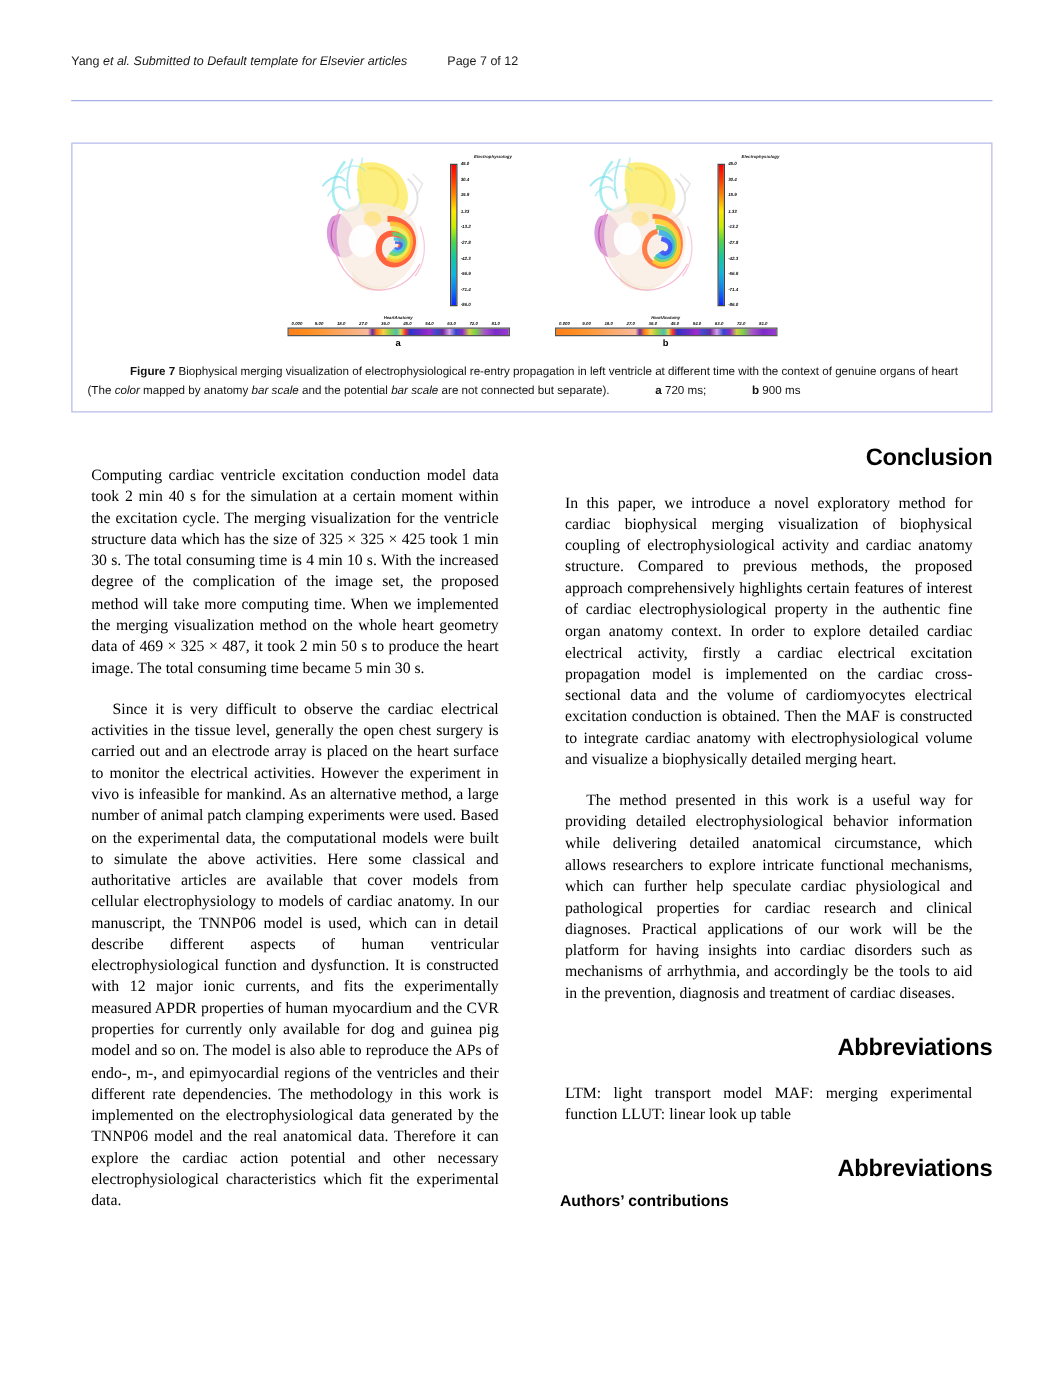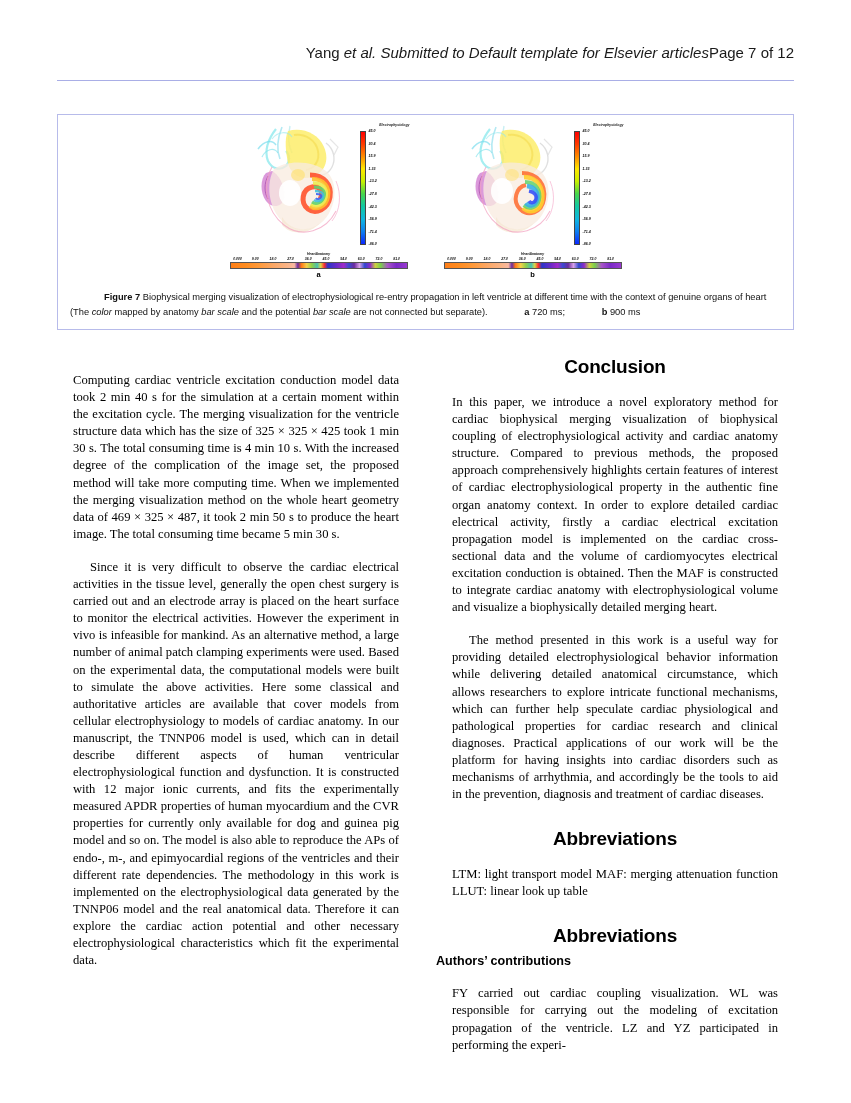--- a/index.html
+++ b/index.html
@@ -24,25 +24,26 @@
     background: #fff;
   }
 
   
   .runhead {
     position: absolute;
     left: 57px;
     top: 44px;
     width: 737px;
     display: flex;
-    justify-content: flex-end;
+    justify-content: flex-start;
     align-items: baseline;
     font-family: "Liberation Sans", sans-serif;
-    font-size: 15px;
+    font-size: 10px;
     color: #1a1a1a;
+    gap: 32px;
   }
   .runhead-left { white-space: nowrap; }
   .runhead-left .nm { font-style: normal; }
   .runhead-left .it { font-style: italic; }
   .runhead-right { white-space: nowrap; }
 
   .head-rule {
     position: absolute;
     left: 57px;
     top: 80px;
@@ -250,29 +251,29 @@
   }
   .col p.indent { text-indent: 17px; }
 
   h2.sec {
     font-family: "Liberation Sans", sans-serif;
     font-weight: bold;
     font-size: 19px;
     line-height: 22px;
     margin: 0 0 6px 0;
     letter-spacing: -0.2px;
-    text-align: center;
+    text-align: right;
   }
   h2.sec.spaced { margin-top: 25px; }
   h3.subsec {
     font-family: "Liberation Sans", sans-serif;
     font-weight: bold;
     font-size: 12.6px;
     line-height: 16px;
-    margin: 6px 0 3px 0;
+    margin: 6px 0 3px 12px;
     text-align: left;
   }
 </style>
 </head>
 <body>
 
 <div class="page">
 
   <div class="runhead">
     <div class="runhead-left"><span class="nm">Yang </span><span class="it">et al. Submitted to Default template for Elsevier articles</span></div>
@@ -438,19 +439,18 @@
   <div class="col col-left">
     <p>Computing cardiac ventricle excitation conduction model data took 2 min 40 s for the simulation at a certain moment within the excitation cycle. The merging visualization for the ventricle structure data which has the size of 325 ×  325 ×  425 took 1 min 30 s. The total consuming time is 4 min 10 s. With the increased degree of the complication of the image set, the proposed method will take more computing time. When we implemented the merging visualization method on the whole heart geometry data of 469 ×  325 ×  487, it took 2 min 50 s to produce the heart image. The total consuming time became 5 min 30 s.</p>
     <p class="indent">Since it is very difficult to observe the cardiac electrical activities in the tissue level, generally the open chest surgery is carried out and an electrode array is placed on the heart surface to monitor the electrical activities. However the experiment in vivo is infeasible for mankind. As an alternative method, a large number of animal patch clamping experiments were used. Based on the experimental data, the computational models were built to simulate the above activities. Here some classical and authoritative articles are available that cover models from cellular electrophysiology to models of cardiac anatomy. In our manuscript, the TNNP06 model is used, which can in detail describe different aspects of human ventricular electrophysiological function and dysfunction. It is constructed with 12 major ionic currents, and fits the experimentally measured APDR properties of human myocardium and the CVR properties for currently only available for dog and guinea pig model and so on. The model is also able to reproduce the APs of endo-, m-, and epimyocardial regions of the ventricles and their different rate dependencies. The methodology in this work is implemented on the electrophysiological data generated by the TNNP06 model and the real anatomical data. Therefore it can explore the cardiac action potential and other necessary electrophysiological characteristics which fit the experimental data.</p>
   </div>
 
   <div class="col col-right">
     <h2 class="sec">Conclusion</h2>
     <p>In this paper, we introduce a novel exploratory method for cardiac biophysical merging visualization of biophysical coupling of electrophysiological activity and cardiac anatomy structure. Compared to previous methods, the proposed approach comprehensively highlights certain features of interest of cardiac electrophysiological property in the authentic fine organ anatomy context. In order to explore detailed cardiac electrical activity, firstly a cardiac electrical excitation propagation model is implemented on the cardiac cross-sectional data and the volume of cardiomyocytes electrical excitation conduction is obtained. Then the MAF is constructed to integrate cardiac anatomy with electrophysiological volume and visualize a biophysically detailed merging heart.</p>
     <p class="indent">The method presented in this work is a useful way for providing detailed electrophysiological behavior information while delivering detailed anatomical circumstance, which allows researchers to explore intricate functional mechanisms, which can further help speculate cardiac physiological and pathological properties for cardiac research and clinical diagnoses. Practical applications of our work will be the platform for having insights into cardiac disorders such as mechanisms of arrhythmia, and accordingly be the tools to aid in the prevention, diagnosis and treatment of cardiac diseases.</p>
     <h2 class="sec spaced">Abbreviations</h2>
-    <p>LTM: light transport model MAF: merging attenuation function LLUT: linear look up table</p>
+    <p>LTM: light transport model MAF: merging experimental function LLUT: linear look up table</p>
     <h2 class="sec spaced">Abbreviations</h2>
     <h3 class="subsec">Authors’ contributions</h3>
-    <p>FY carried out cardiac coupling visualization. WL was responsible for carrying out the modeling of excitation propagation of the ventricle. LZ and YZ participated in performing the experi-</p>
   </div>
 
 </div>
 
 </body></html>

